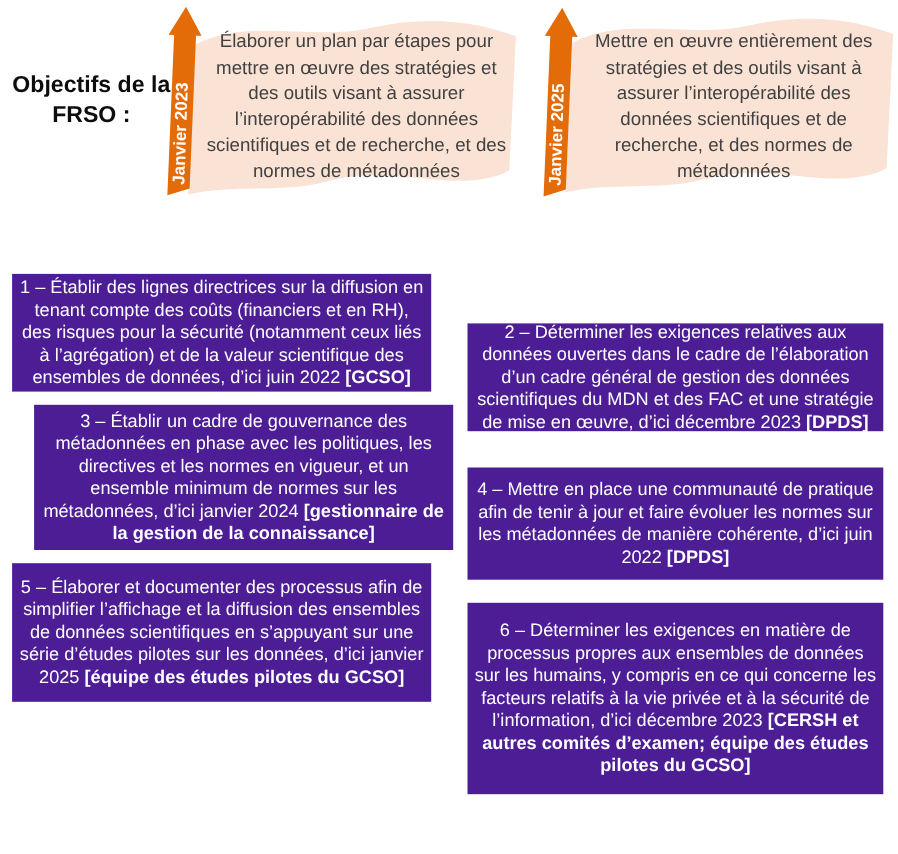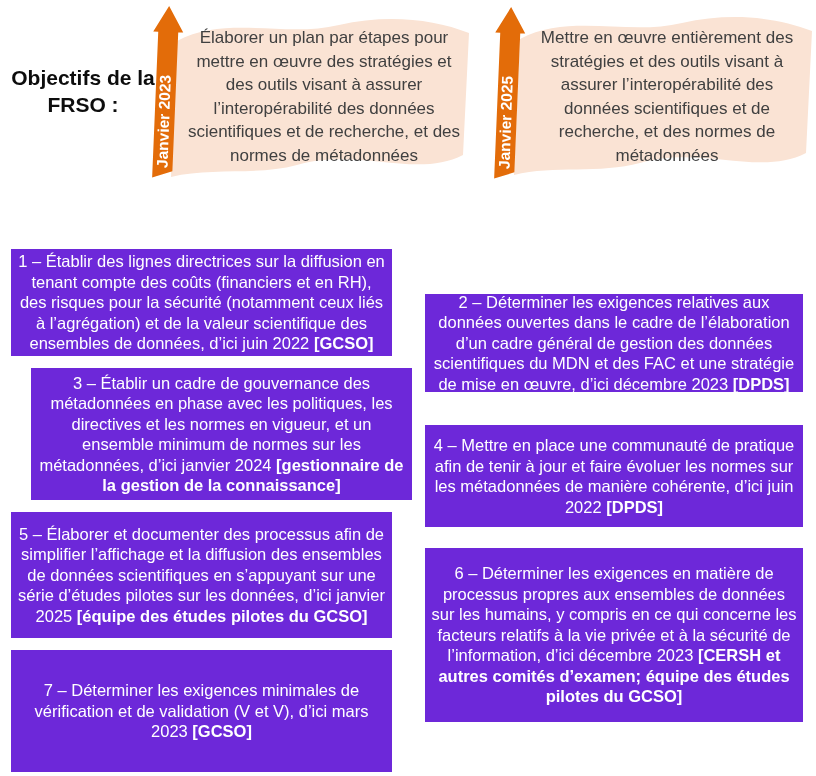--- a/index.html
+++ b/index.html
@@ -18,21 +18,21 @@
     text-align:center;color:#404040;font-size:17px;line-height:23.5px;
   }
   .flag1-svg{left:171px;top:11px;width:300px;height:170px;}
   .flag2-svg{left:514px;top:9px;width:300px;height:170px;}
   .arrow1-svg{left:146px;top:5px;width:38px;height:182px;transform:rotate(2deg);}
   .arrow2-svg{left:488px;top:6px;width:38px;height:182px;transform:rotate(2deg);}
   .flag1-text{left:186px;top:26px;width:276px;height:140px;}
   .flag2-text{left:528px;top:26px;width:278px;height:140px;}
 
   .action-box{
-    position:absolute;background:#6d28d9;color:#ffffff;
+    position:absolute;background:#4c1d95;color:#ffffff;
     display:flex;align-items:center;
     text-align:center;font-size:16.5px;line-height:20.5px;
   }
   .action-box .inner{padding:3px 5px;}
   .action-box b{font-weight:bold;color:#ffffff;}
   .col-left{left:11px;width:381px;}
   .col-right{left:425px;width:378px;}
   .box1{top:249px;height:107px;}
   .box3{top:368px;height:132px;margin-left:20px;}
   .box5{top:512px;height:126px;}
@@ -84,26 +84,20 @@
       <span>3 – Établir un cadre de gouvernance des métadonnées en phase avec les politiques, les directives et les normes en vigueur, et un ensemble minimum de normes sur les métadonnées, d’ici janvier 2024</span>
       <b>[gestionnaire de la gestion de la connaissance]</b>
     </div>
   </div>
   <div class="action-box col-left box5">
     <div class="inner">
       <span>5 – Élaborer et documenter des processus afin de simplifier l’affichage et la diffusion des ensembles de données scientifiques en s’appuyant sur une série d’études pilotes sur les données, d’ici janvier 2025</span>
       <b>[équipe des études pilotes du GCSO]</b>
     </div>
   </div>
-  <div class="action-box col-left box7">
-    <div class="inner">
-      <span>7 – Déterminer les exigences minimales de vérification et de validation (V et V), d’ici mars 2023</span>
-      <b>[GCSO]</b>
-    </div>
-  </div>
 
   <div class="action-box col-right box2">
     <div class="inner">
       <span>2 – Déterminer les exigences relatives aux données ouvertes dans le cadre de l’élaboration d’un cadre général de gestion des données scientifiques du MDN et des FAC et une stratégie de mise en œuvre, d’ici décembre 2023</span>
       <b>[DPDS]</b>
     </div>
   </div>
   <div class="action-box col-right box4">
     <div class="inner">
       <span>4 – Mettre en place une communauté de pratique afin de tenir à jour et faire évoluer les normes sur les métadonnées de manière cohérente, d’ici juin 2022</span>

